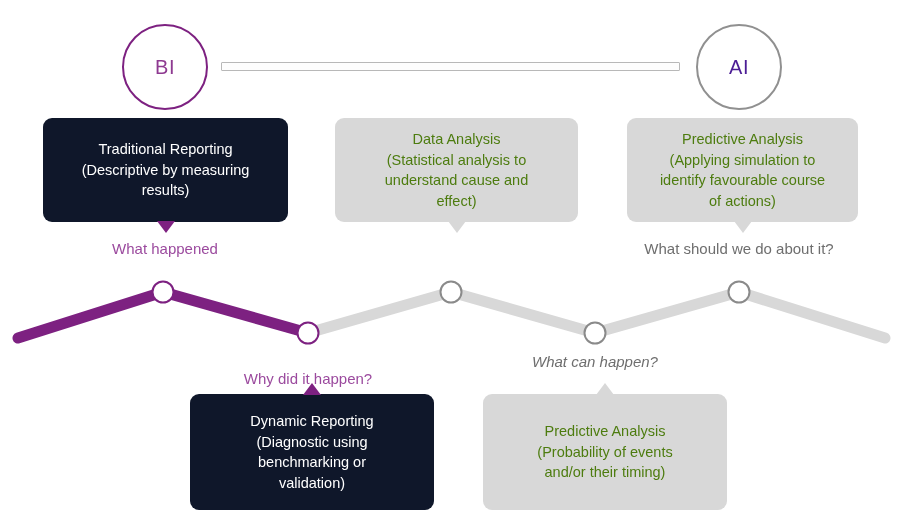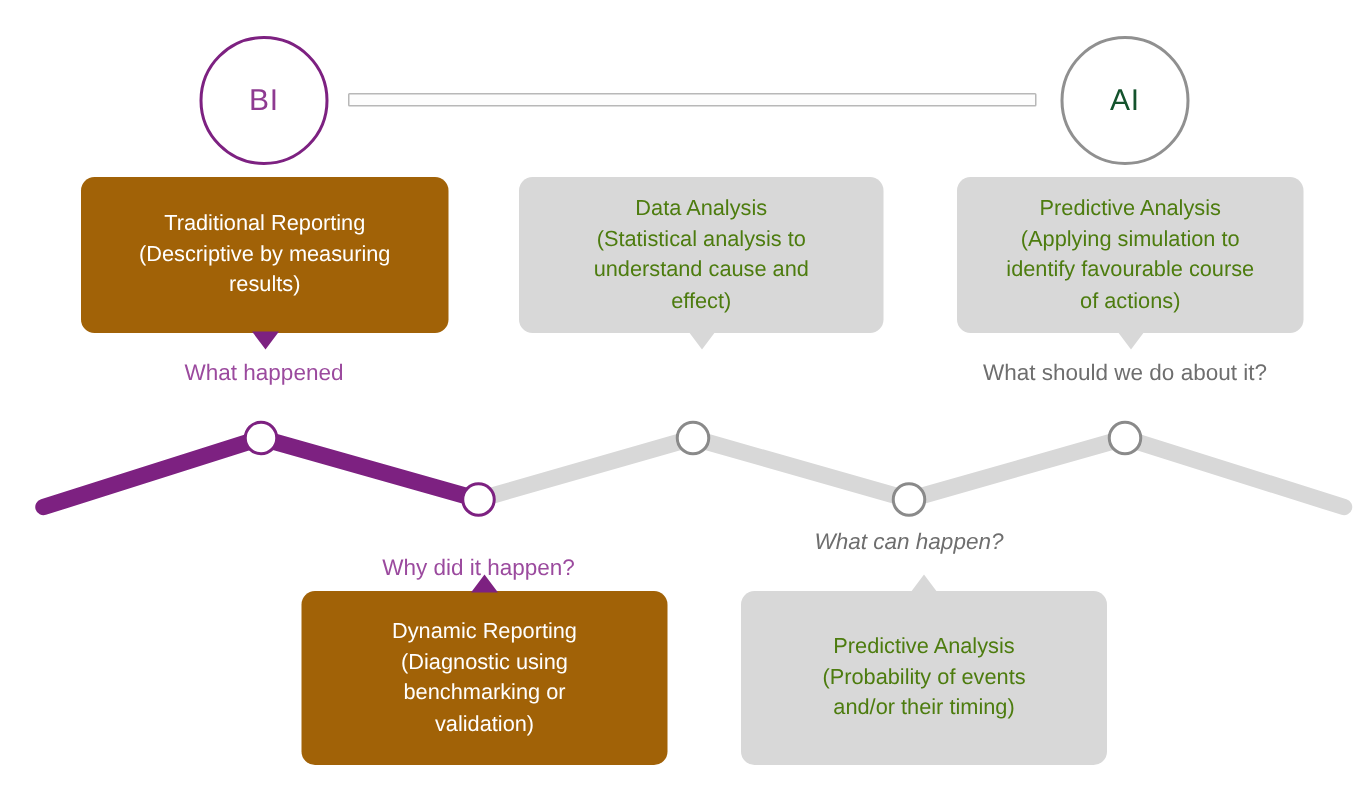--- a/index.html
+++ b/index.html
@@ -10,21 +10,21 @@
   body {
     width: 903px;
     height: 529px;
     position: relative;
     overflow: hidden;
     font-family: "Liberation Sans", sans-serif;
   }
 
   #stage {
     position: absolute;
-    left: 11px; top: 0;
+    left: 0; top: 0;
     width: 828px;
     height: 529px;
   }
 
   
   .endpoint-circle {
     position: absolute;
     width: 86px;
     height: 86px;
     border-radius: 50%;
@@ -39,21 +39,21 @@
   .endpoint-circle.bi {
     left: 122px;
     top: 24px;
     border: 2.5px solid #7D2181;
     color: #8E3A91;
   }
   .endpoint-circle.ai {
     left: 696px;
     top: 24px;
     border: 2.5px solid #909090;
-    color: #14532d;
+    color: #4c1d95;
     align-items: center;
   }
 
   
   .connector-bar {
     position: absolute;
     left: 221px;
     top: 62px;
     width: 459px;
     height: 9px;
@@ -71,21 +71,21 @@
     display: flex;
     align-items: center;
     justify-content: center;
     text-align: center;
     font-size: 14.5px;
     line-height: 20.5px;
     padding: 10px 14px;
     white-space: pre-line;
   }
   .callout.purple {
-    background: #a16207;
+    background: #0f172a;
     color: #ffffff;
   }
   .callout.grey {
     background: #D8D8D8;
     color: #4d7c0f;
   }
   
   .callout.tail-down::after {
     content: "";
     position: absolute;

